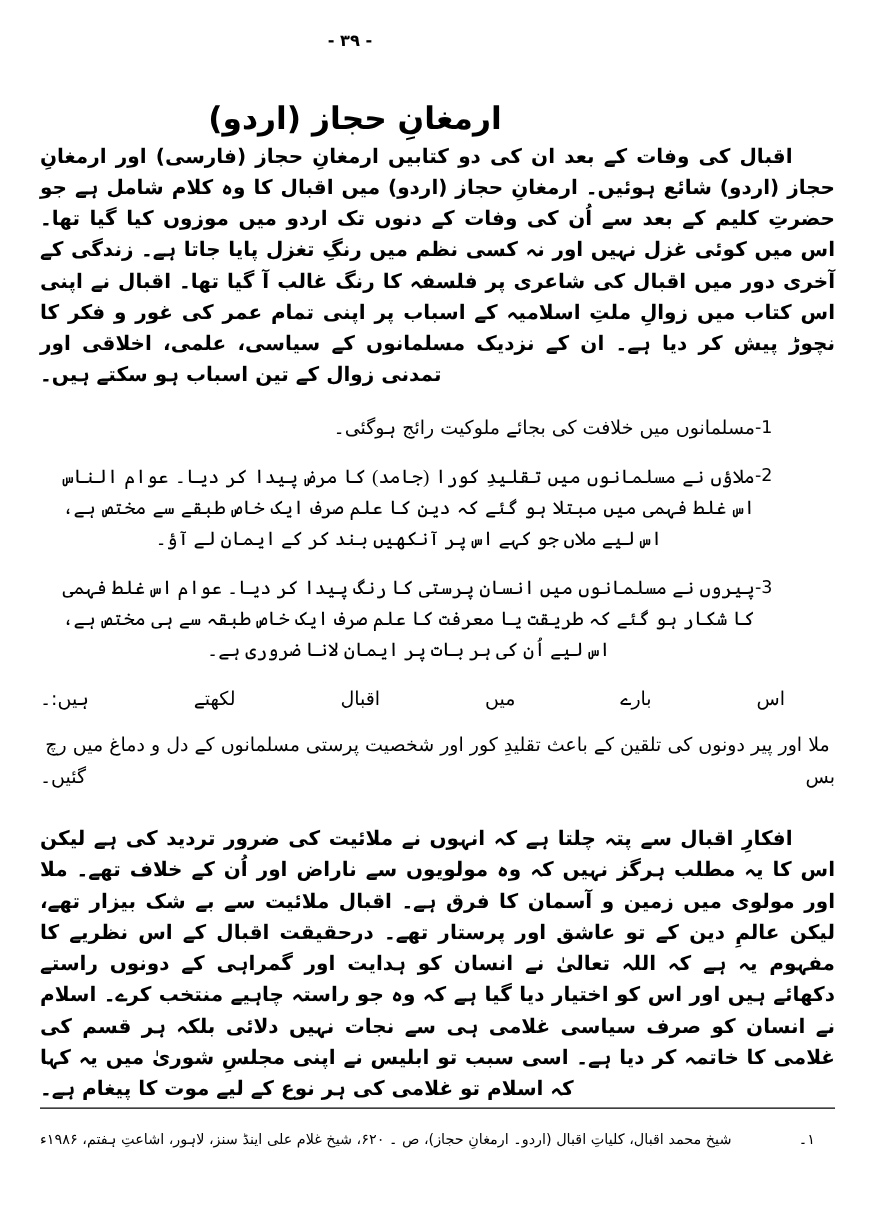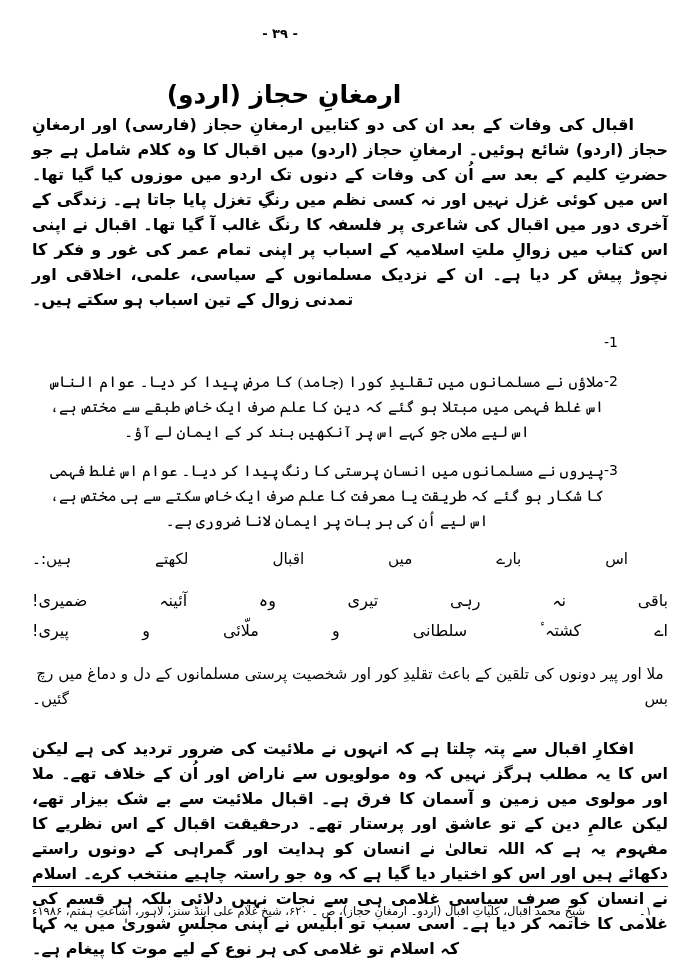--- a/index.html
+++ b/index.html
@@ -192,40 +192,37 @@
   <h1 class="doc-title">ارمغانِ حجاز (اردو)</h1>
 
   <div class="content">
 
     <p class="body-para last-center">اقبال کی وفات کے بعد ان کی دو کتابیں ارمغانِ حجاز (فارسی) اور ارمغانِ حجاز (اردو) شائع ہوئیں۔ ارمغانِ حجاز (اردو) میں اقبال کا وہ کلام شامل ہے جو حضرتِ کلیم کے بعد سے اُن کی وفات کے دنوں تک اردو میں موزوں کیا گیا تھا۔ اس میں کوئی غزل نہیں اور نہ کسی نظم میں رنگِ تغزل پایا جاتا ہے۔ زندگی کے آخری دور میں اقبال کی شاعری پر فلسفہ کا رنگ غالب آ گیا تھا۔ اقبال نے اپنی اس کتاب میں زوالِ ملتِ اسلامیہ کے اسباب پر اپنی تمام عمر کی غور و فکر کا نچوڑ پیش کر دیا ہے۔ ان کے نزدیک مسلمانوں کے سیاسی، علمی، اخلاقی اور تمدنی زوال کے تین اسباب ہو سکتے ہیں۔</p>
 
     <ul class="num-list">
 
       <li class="num-item">
         <span class="num-marker">-1</span>
+        <span class="num-text">مسلمانوں میں خلافت کی بجائے ملوکیت رائج ہوگئی۔</span>
       </li>
 
       <li class="num-item">
         <span class="num-marker">-2</span>
         <span class="num-text center-last">ملاؤں نے مسلمانوں میں تقلیدِ کورا (جامد) کا مرض پیدا کر دیا۔ عوام الناس اس غلط فہمی میں مبتلا ہو گئے کہ دین کا علم صرف ایک خاص طبقے سے مختص ہے، اس لیے ملاں جو کہے اس پر آنکھیں بند کر کے ایمان لے آؤ۔</span>
       </li>
 
       <li class="num-item">
         <span class="num-marker">-3</span>
-        <span class="num-text center-last">پیروں نے مسلمانوں میں انسان پرستی کا رنگ پیدا کر دیا۔ عوام اس غلط فہمی کا شکار ہو گئے کہ طریقت یا معرفت کا علم صرف ایک خاص سکتے سے ہی مختص ہے، اس لیے اُن کی ہر بات پر ایمان لانا ضروری ہے۔</span>
+        <span class="num-text center-last">پیروں نے مسلمانوں میں انسان پرستی کا رنگ پیدا کر دیا۔ عوام اس غلط فہمی کا شکار ہو گئے کہ طریقت یا معرفت کا علم صرف ایک خاص طبقہ سے ہی مختص ہے، اس لیے اُن کی ہر بات پر ایمان لانا ضروری ہے۔</span>
       </li>
 
     </ul>
 
     <p class="poem-intro">اس بارے میں اقبال لکھتے ہیں:۔</p>
 
-    <div class="couplet">
-      <div class="couplet-line">باقی نہ رہی تیری وہ آئینہ ضمیری!</div>
-      <div class="couplet-line">اے کشتہٴ سلطانی و ملّائی و پیری!</div>
-    </div>
 
     <p class="after-couplet">ملا اور پیر دونوں کی تلقین کے باعث تقلیدِ کور اور شخصیت پرستی مسلمانوں کے دل و دماغ میں رچ بس گئیں۔</p>
 
     <p class="body-para last-center">افکارِ اقبال سے پتہ چلتا ہے کہ انہوں نے ملائیت کی ضرور تردید کی ہے لیکن اس کا یہ مطلب ہرگز نہیں کہ وہ مولویوں سے ناراض اور اُن کے خلاف تھے۔ ملا اور مولوی میں زمین و آسمان کا فرق ہے۔ اقبال ملائیت سے بے شک بیزار تھے، لیکن عالمِ دین کے تو عاشق اور پرستار تھے۔ درحقیقت اقبال کے اس نظریے کا مفہوم یہ ہے کہ اللہ تعالیٰ نے انسان کو ہدایت اور گمراہی کے دونوں راستے دکھائے ہیں اور اس کو اختیار دیا گیا ہے کہ وہ جو راستہ چاہیے منتخب کرے۔ اسلام نے انسان کو صرف سیاسی غلامی ہی سے نجات نہیں دلائی بلکہ ہر قسم کی غلامی کا خاتمہ کر دیا ہے۔ اسی سبب تو ابلیس نے اپنی مجلسِ شوریٰ میں یہ کہا کہ اسلام تو غلامی کی ہر نوع کے لیے موت کا پیغام ہے۔</p>
 
   </div>
 
   <div class="footnote-rule"></div>
 
   <div class="footnote">

